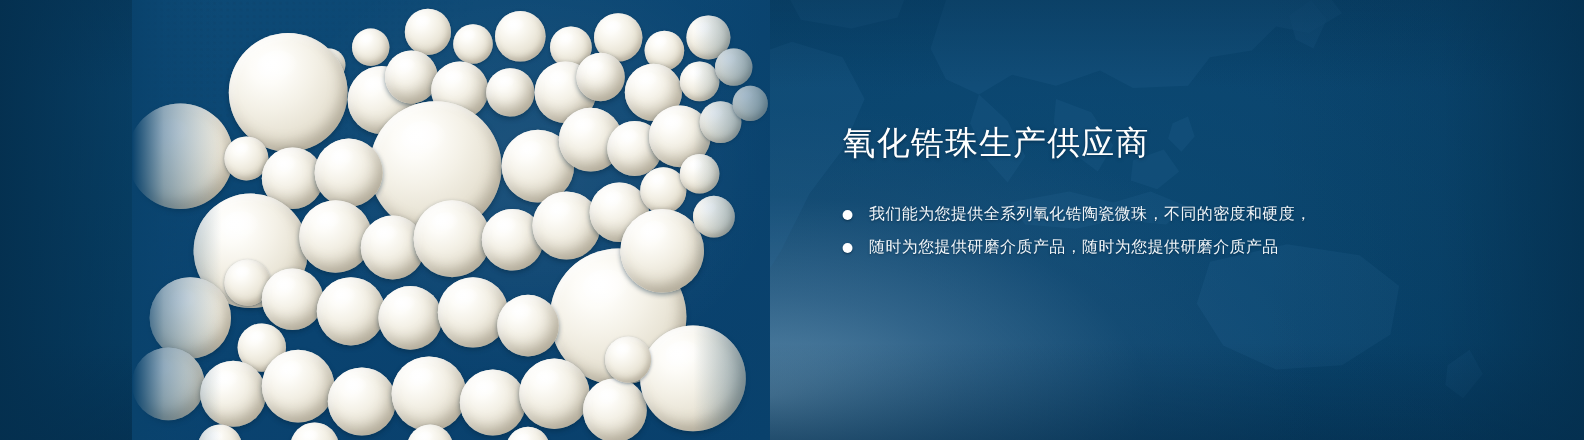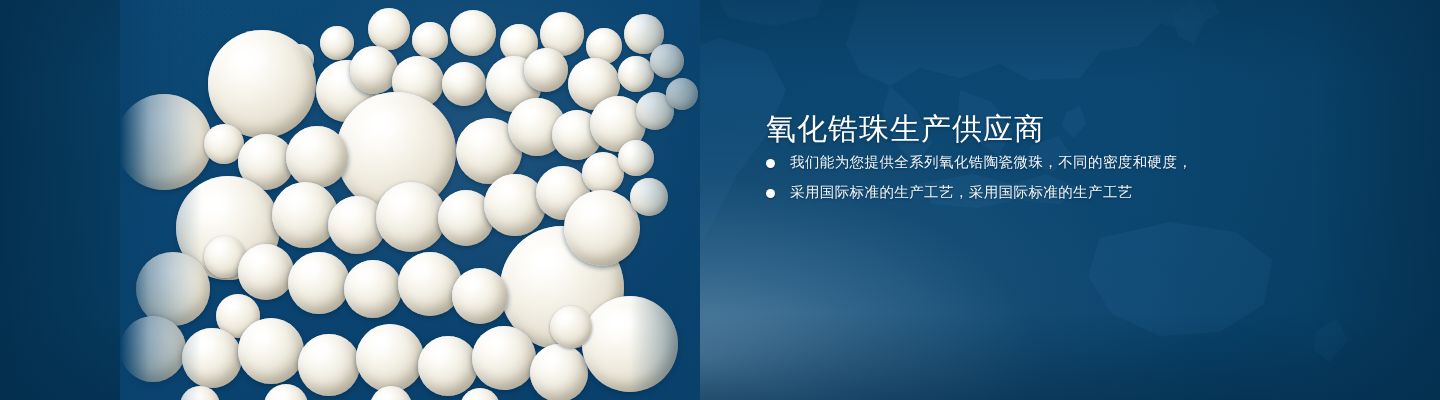--- a/index.html
+++ b/index.html
@@ -5,21 +5,21 @@
   html, body {
     margin: 0;
     padding: 0;
     background: #06395e;
   }
   #banner {
     position: relative;
     width: 1440px;
     height: 400px;
     overflow: hidden;
-    font-family: Liberation Mono, monospace;
+    font-family: Liberation Sans, sans-serif;
     background: #1d4ed8;
   }
 
   
   .bg-base {
     position: absolute; inset: 0;
     background:
       radial-gradient(ellipse 620px 330px at 700px 360px,
           rgba(118,160,190,0.72) 0%,
           rgba(86,130,165,0.52) 28%,
@@ -126,21 +126,21 @@
     line-height: 38px;
     letter-spacing: 1px;
     color: #ffffff;
     font-weight: normal;
     margin: 0;
     text-shadow: 0 1px 3px rgba(2,28,48,0.55);
     white-space: nowrap;
   }
   .bullets {
     position: absolute;
-    left: 0; top: 152px;
+    left: 0; top: 184px;
     margin: 0; padding: 0;
     list-style: none;
   }
   .bullet {
     position: relative;
     padding-left: 24px;
     margin-bottom: 7px;
     color: #f2f6f9;
     font-size: 14.5px;
     line-height: 23px;
@@ -286,18 +286,18 @@
   <div class="copy">
     <h1 class="headline">氧化锆珠生产供应商</h1>
 
     <ul class="bullets">
       <li class="bullet">
         <span class="dot"></span>
         <span class="line">我们能为您提供全系列氧化锆陶瓷微珠，不同的密度和硬度，</span>
       </li>
       <li class="bullet">
         <span class="dot"></span>
-        <span class="line">采用国际标准的生产工艺，采用国际标准的生产工艺</span>
+        <span class="line">随时为您提供研磨介质产品，随时为您提供研磨介质产品</span>
       </li>
     </ul>
   </div>
 
 </div>
 
 </body></html>

